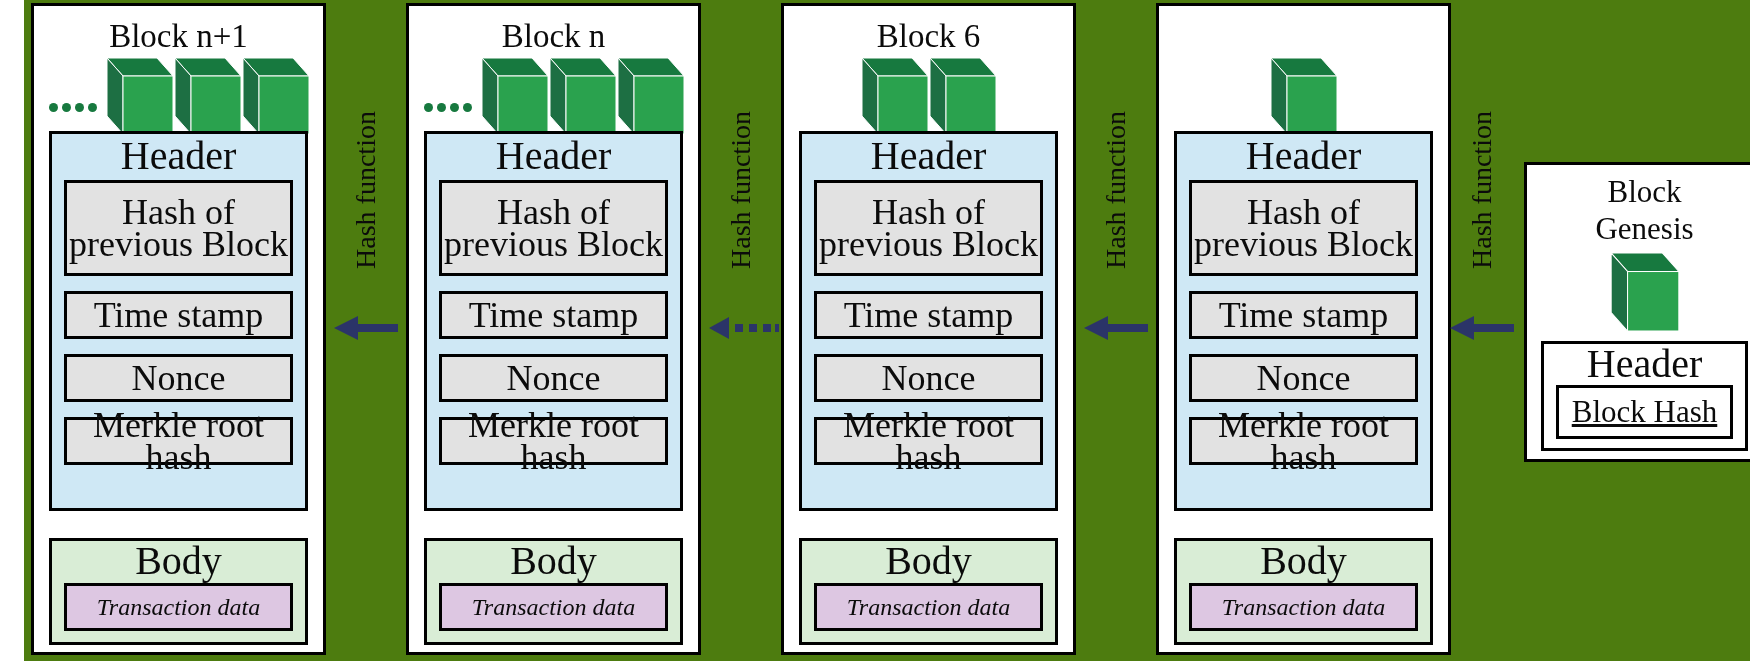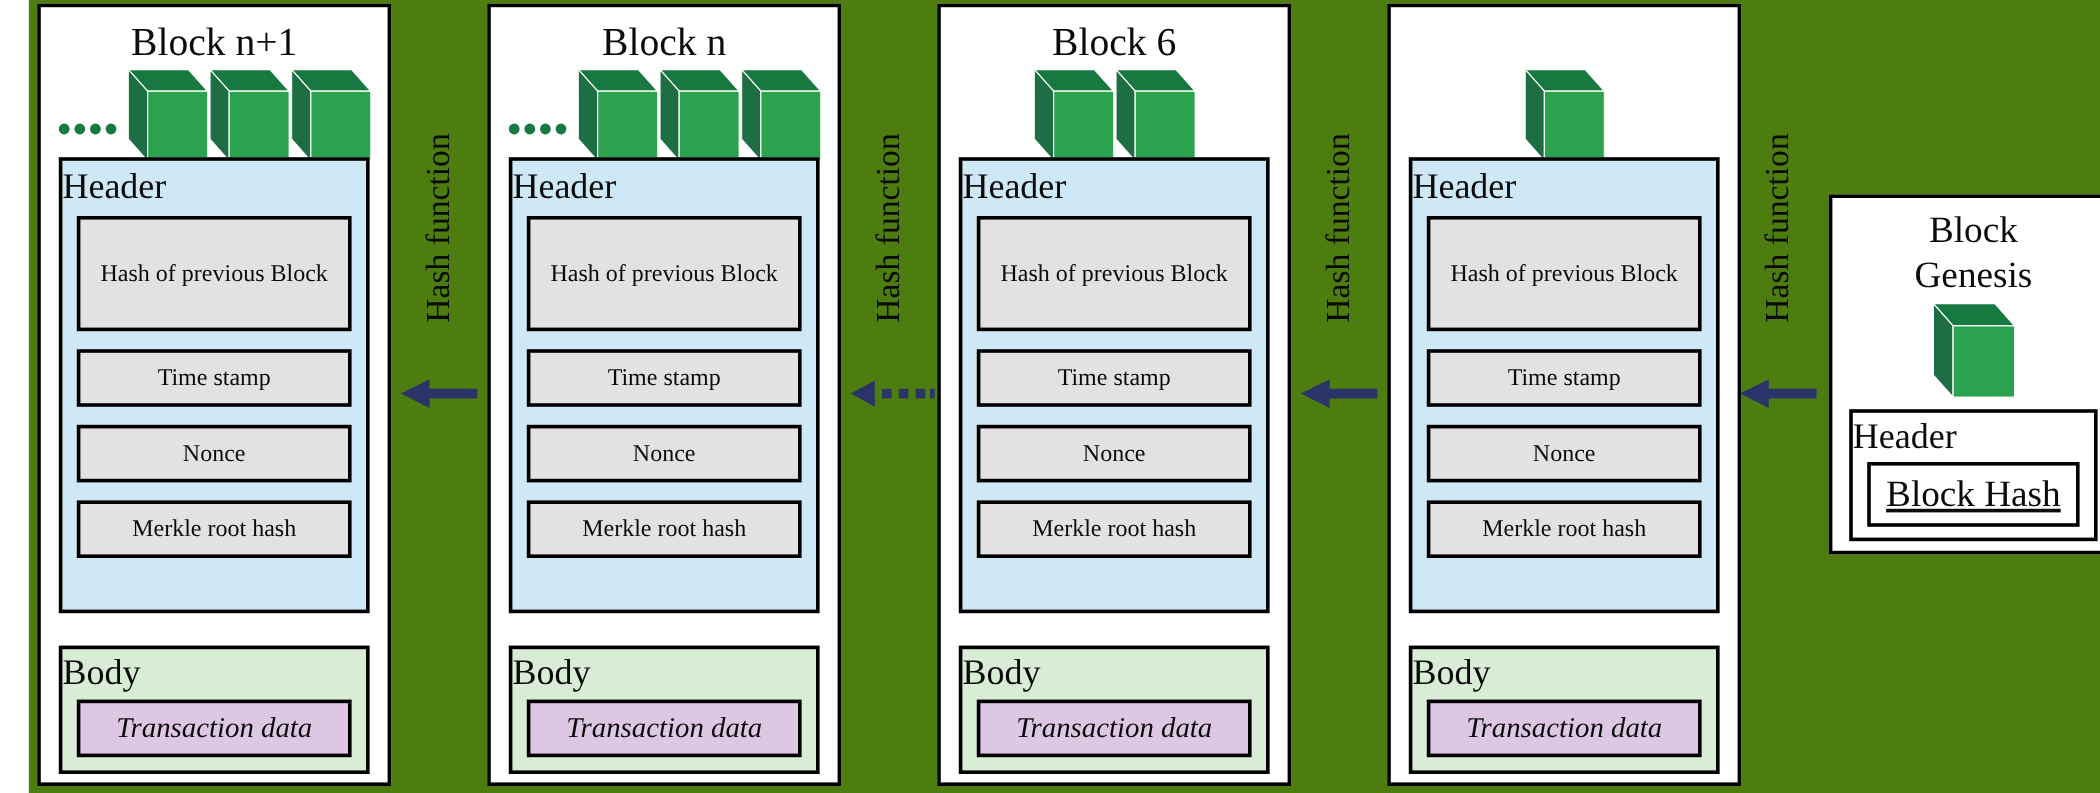--- a/index.html
+++ b/index.html
@@ -31,25 +31,25 @@
     display:flex;justify-content:center;align-items:flex-end;
   }
   .cube-row svg{flex:0 0 auto;}
   .cube-row svg + svg{margin-left:2px;}
   .dots{display:inline-flex;align-items:center;margin:0 6px 22px 0;}
   .dots i{display:block;width:9px;height:9px;border-radius:50%;background:var(--cube-top);margin-right:4px;}
   .header-panel{
     position:absolute;left:15px;right:15px;top:125px;height:380px;
     background:var(--header-panel-bg);border:3px solid var(--border);box-sizing:border-box;
   }
-  .panel-title{height:44px;line-height:44px;font-size:30px;}
+  .panel-title{height:44px;line-height:44px;text-align:center;font-size:40px;}
   .field{
     margin:0 12px;background:var(--field-bg);border:3px solid var(--border);box-sizing:border-box;
     display:flex;align-items:center;justify-content:center;text-align:center;
-    font-size:20px;line-height:32px;height:48px;
+    font-size:36px;line-height:32px;height:48px;
   }
   .field.tall{height:96px;margin-top:2px;}
   .field.gap{margin-top:15px;}
   .body-panel{
     position:absolute;left:15px;right:15px;top:532px;height:107px;
     background:var(--body-panel-bg);border:3px solid var(--border);box-sizing:border-box;
   }
   .body-panel .panel-title{height:40px;line-height:40px;}
   .txn{
     margin:2px 12px 0;background:var(--transaction-bg);border:3px solid var(--border);box-sizing:border-box;

